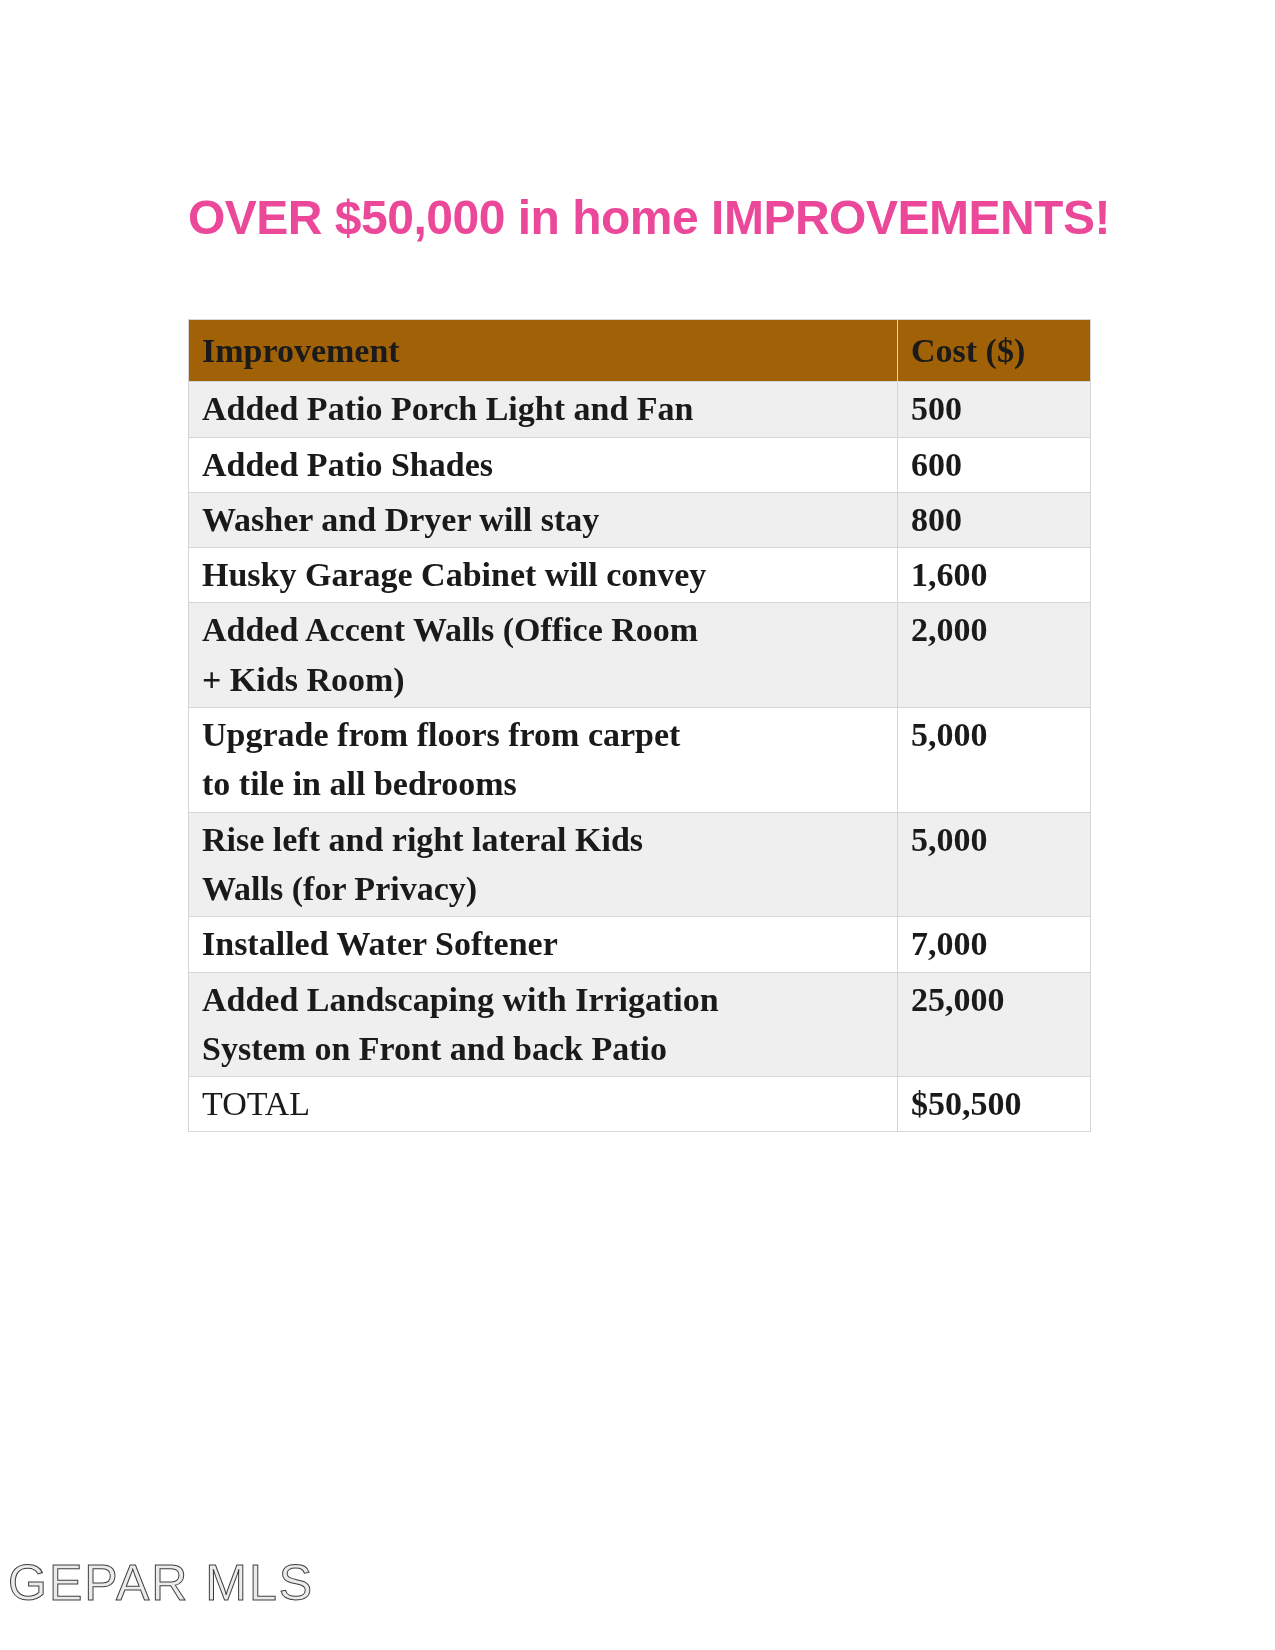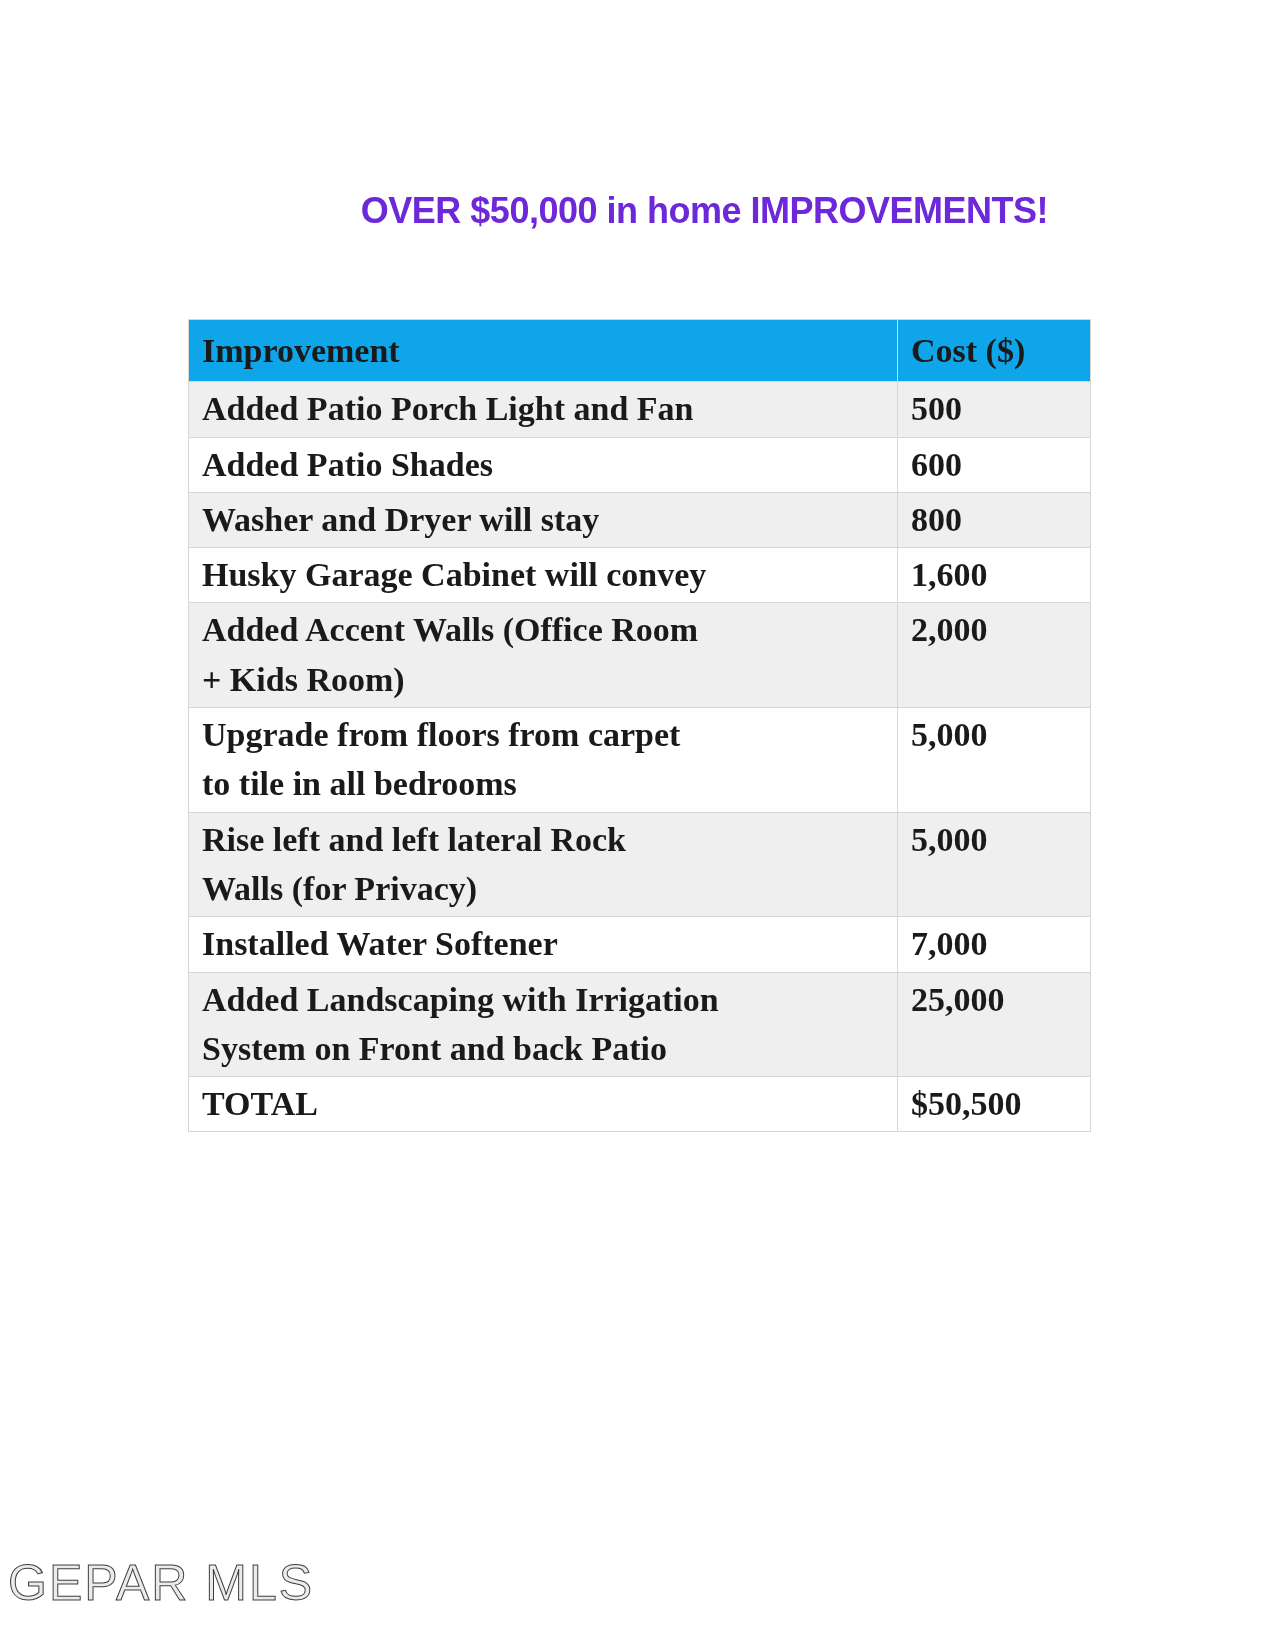--- a/index.html
+++ b/index.html
@@ -10,26 +10,26 @@
     background: #ffffff;
     font-family: "Liberation Serif", serif;
     color: #1a1a1a;
     overflow: hidden;
   }
   .page-title {
     position: absolute;
     top: 190px;
     left: 188px;
     width: 860px;
-    text-align: right;
+    text-align: left;
     font-family: "Liberation Sans", sans-serif;
     font-weight: bold;
-    font-size: 36px;
+    font-size: 48px;
     letter-spacing: -0.5px;
-    color: #6d28d9;
+    color: #ec4899;
     white-space: nowrap;
   }
   .table-wrap {
     position: absolute;
     top: 319px;
     left: 188px;
   }
   table.improvements {
     border-collapse: collapse;
     table-layout: fixed;
@@ -43,27 +43,27 @@
     text-align: left;
     padding: 2px 13px 3px 13px;
     font-size: 34px;
     line-height: 1.45;
     white-space: pre-line;
     overflow: hidden;
     font-weight: bold;
   }
   th {
     font-weight: bold;
-    background: #0ea5e9;
+    background: #a16207;
     padding-top: 6px;
     padding-bottom: 6px;
   }
   tbody tr:nth-child(odd) td { background: #efefef; }
   tbody tr:nth-child(even) td { background: #ffffff; }
-  td.bold { font-weight: bold; margin-top: 30px; }
+  td.bold { font-weight: normal; margin-top: 30px; }
   .watermark {
     position: absolute;
     left: 8px;
     top: 1542px;
     font-family: "Liberation Sans", sans-serif;
     font-size: 50px;
     letter-spacing: 2px;
     color: rgba(0, 0, 0, 0.08);
     -webkit-text-stroke: 1px rgba(25, 25, 25, 0.85);
     white-space: nowrap;
@@ -108,21 +108,21 @@
           <td>Added Accent Walls (Office Room
 + Kids Room)</td>
           <td>2,000</td>
         </tr>
         <tr>
           <td>Upgrade from floors from carpet
 to tile in all bedrooms</td>
           <td>5,000</td>
         </tr>
         <tr>
-          <td>Rise left and left lateral Rock
+          <td>Rise left and right lateral Kids
 Walls (for Privacy)</td>
           <td>5,000</td>
         </tr>
         <tr>
           <td>Installed Water Softener</td>
           <td>7,000</td>
         </tr>
         <tr>
           <td>Added Landscaping with Irrigation
 System on Front and back Patio</td>

